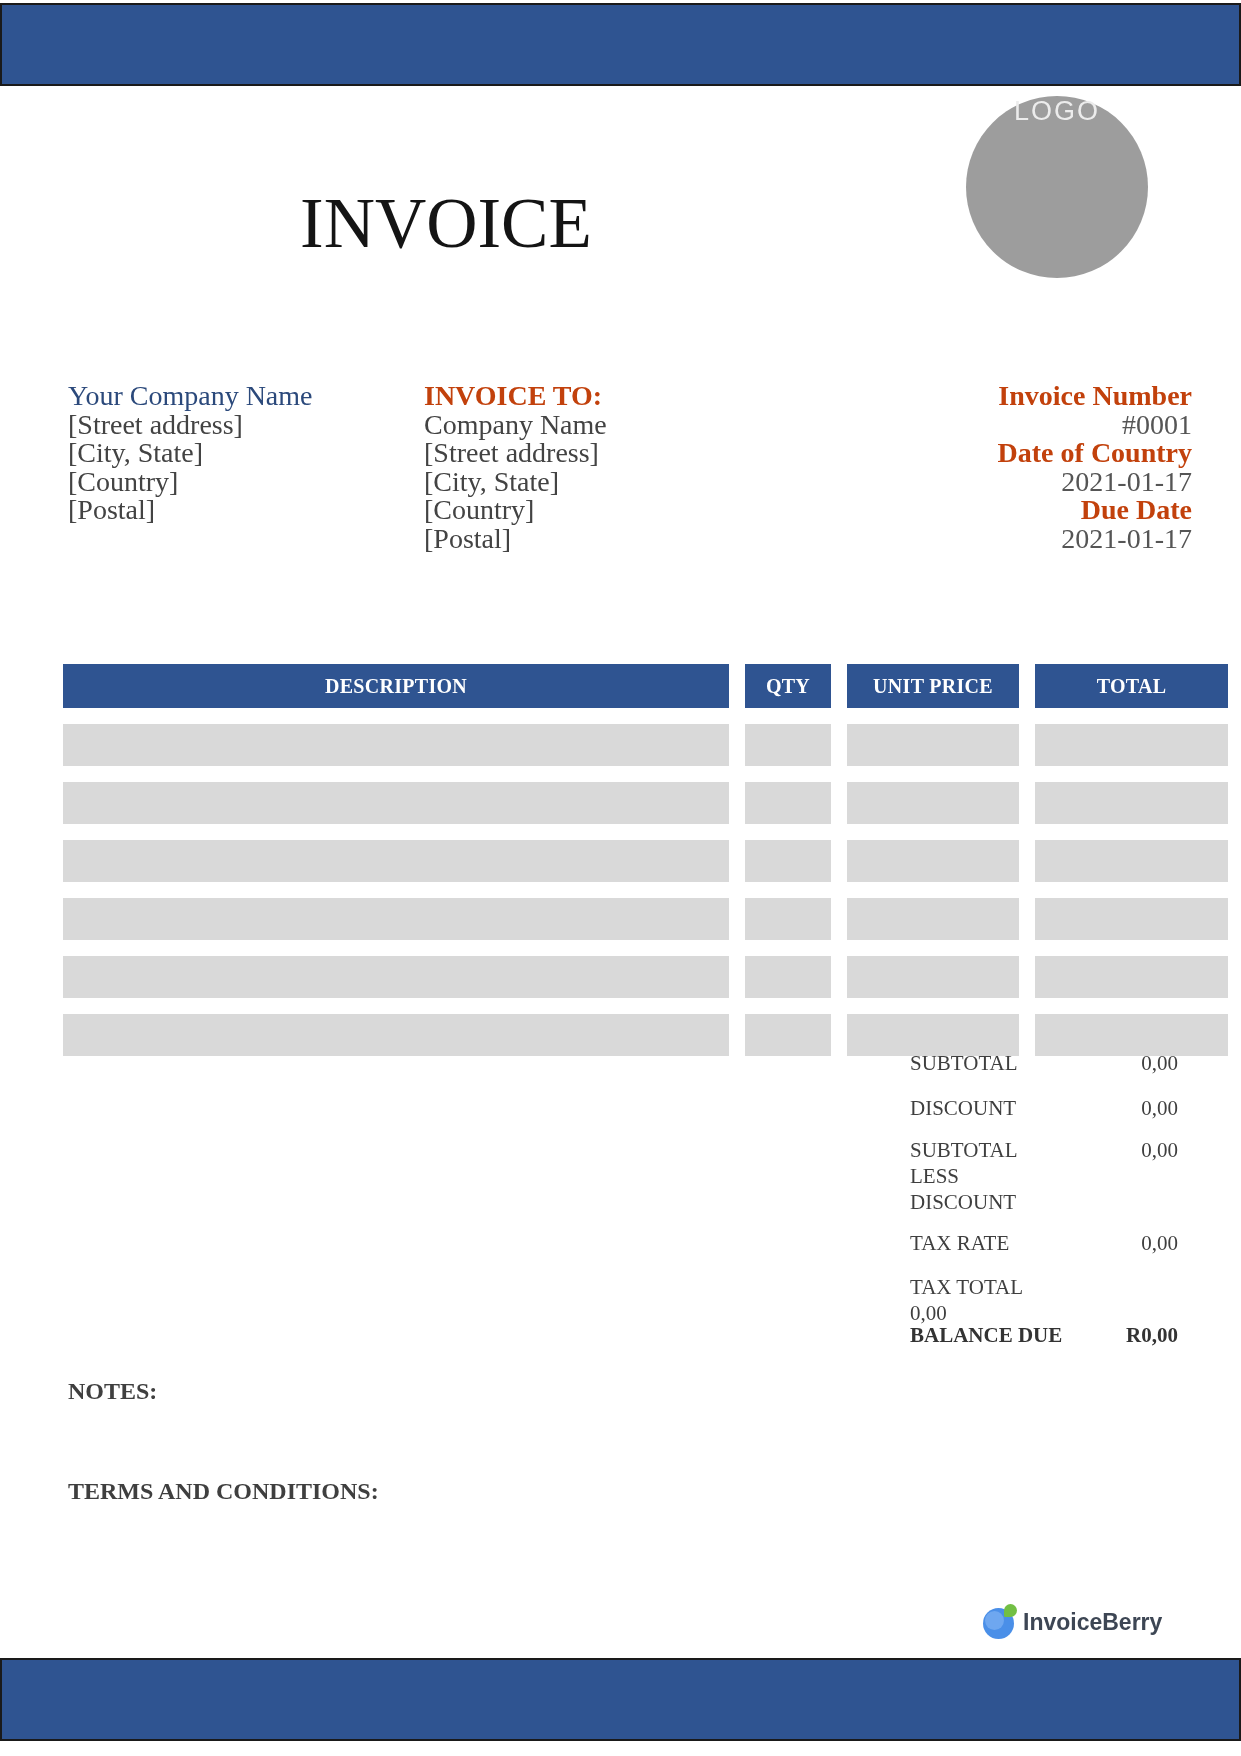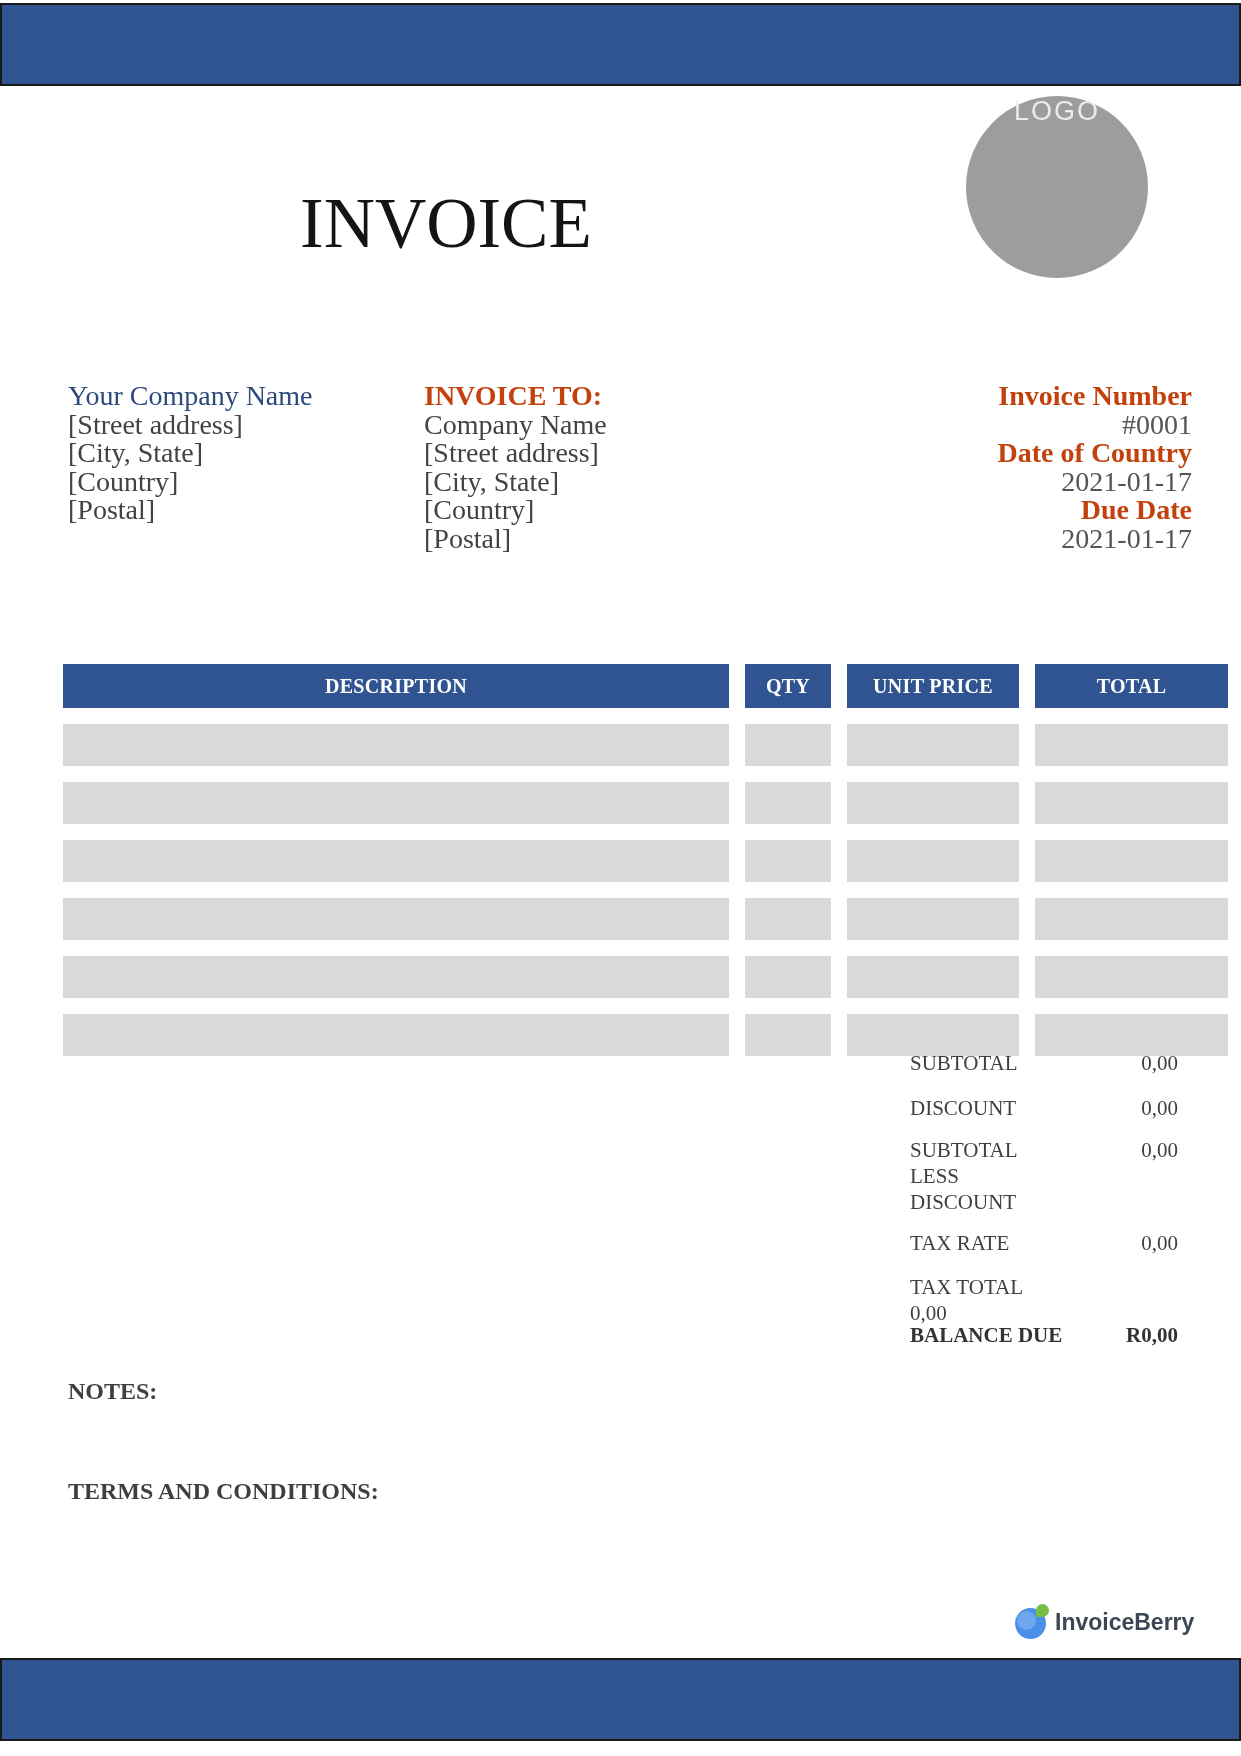--- a/index.html
+++ b/index.html
@@ -88,21 +88,21 @@
   
   .section-label{
     position:absolute;left:68px;
     font-size:24px;font-weight:bold;color:#3f3f3f;
   }
   .notes{top:1378px;}
   .terms{top:1478px;}
 
   
   .brand{
-    position:absolute;left:1015px;top:1604px;
+    position:absolute;left:983px;top:1604px;
     display:flex;align-items:center;
   }
   .berry{
     position:relative;width:31px;height:31px;margin-top:4px;
   }
   .berry-body{
     position:absolute;left:0;top:0;width:31px;height:31px;border-radius:50%;
     background:#4a8fe8;
   }
   .berry-highlight{

